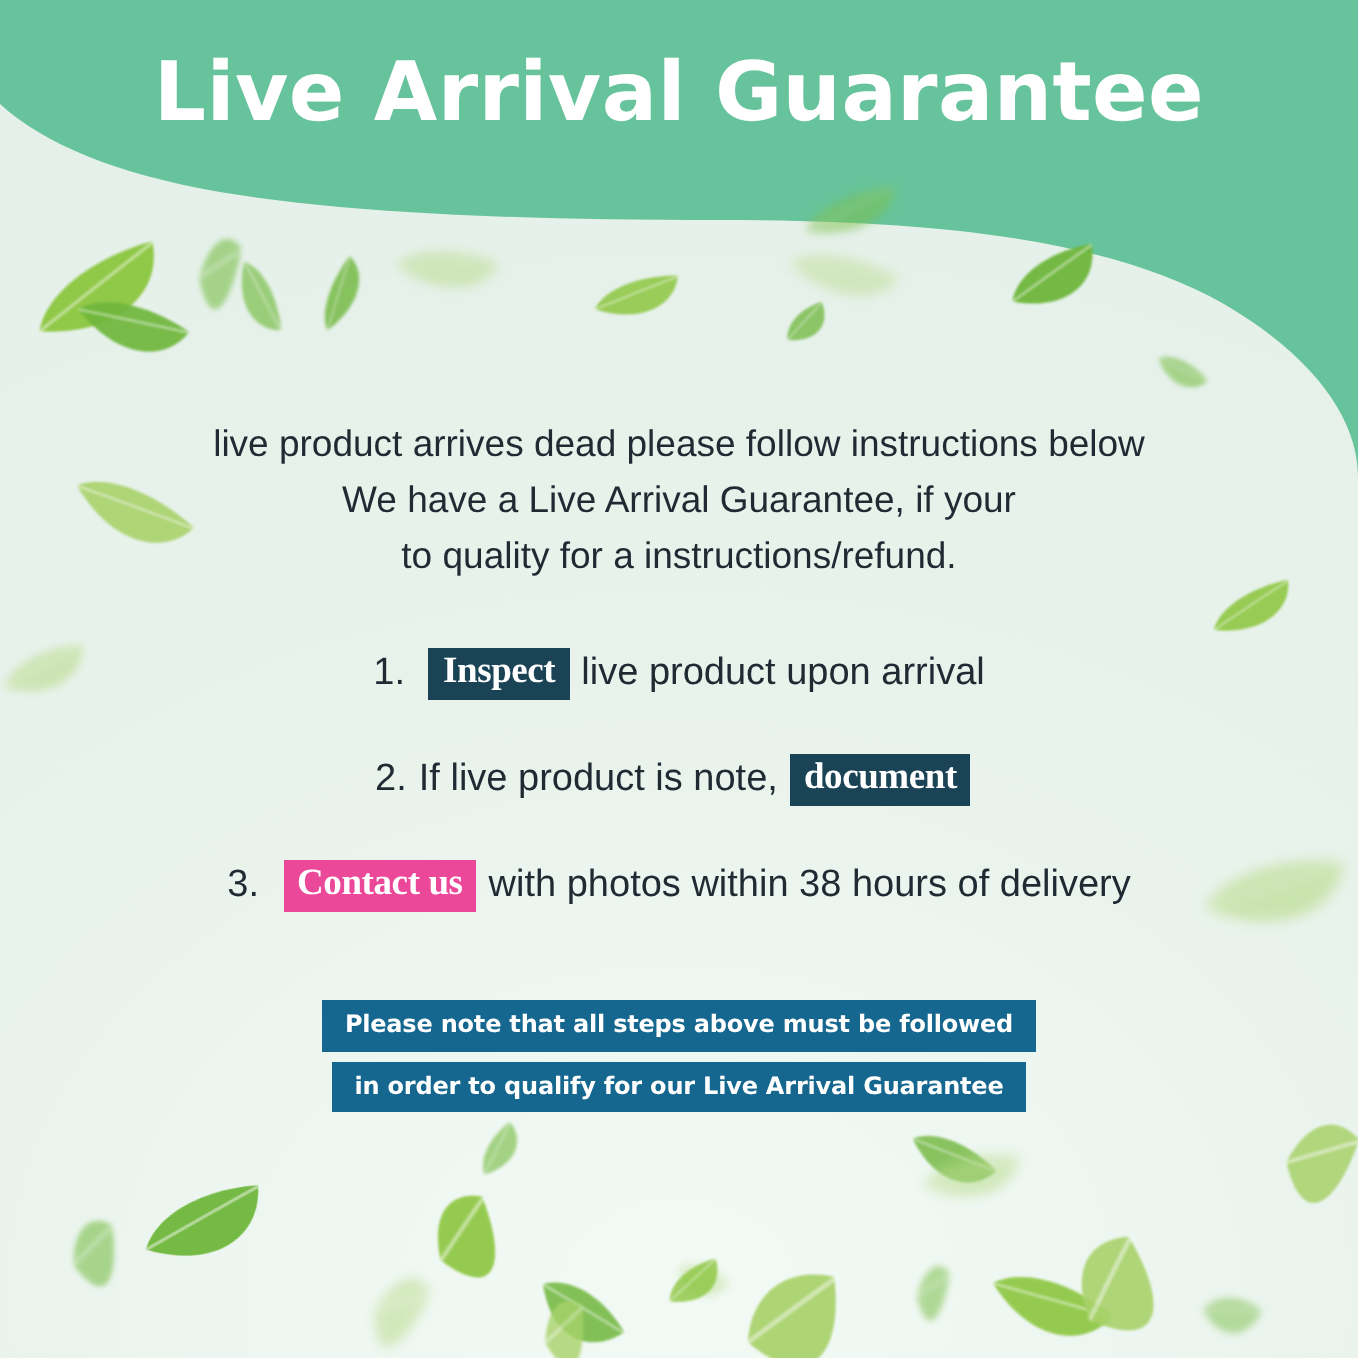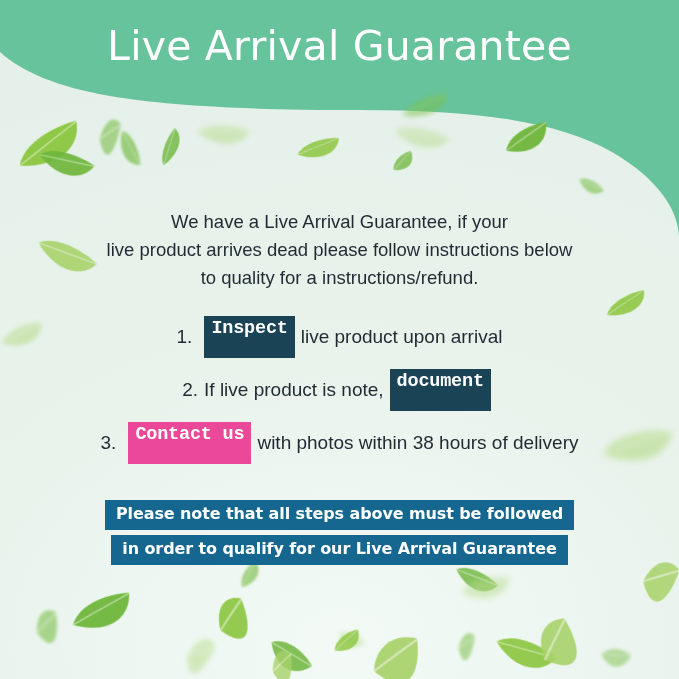--- a/index.html
+++ b/index.html
@@ -53,21 +53,21 @@
     width: 679px;
     height: 105px;
     display: flex;
     align-items: center;
     justify-content: center;
   }
   .title {
     margin: 0;
     color: #ffffff;
     font-size: 41px;
-    font-weight: normal;
+    font-weight: bold;
     letter-spacing: 0.2px;
     text-align: center;
     line-height: 1;
     font-family: "DejaVu Sans", sans-serif;
     position: relative;
     top: -6px;
   }
 
   
   .content {
@@ -107,43 +107,43 @@
     font-size: 19px;
     white-space: nowrap;
   }
   .step .num { margin-right: 6px; }
   .step .plain { }
   .hl {
     display: inline-block;
     background: #1a4456;
     color: #ffffff;
     font-weight: bold;
-    padding: 3px 7px 20px 7px;
+    padding: 3px 7px 3px 7px;
     margin: 0 6px;
     line-height: 1.05;
     font-size: 18.5px;
-    font-family: Liberation Mono, monospace;
+    font-family: Liberation Serif, serif;
     letter-spacing: -0.2px;
   }
 
   
   .banner {
     position: absolute;
     left: 0;
     top: 500px;
     width: 679px;
     display: flex;
     flex-direction: column;
     align-items: center;
   }
   .banner-line {
     background: #15678f;
     color: #ffffff;
     font-weight: bold;
-    font-size: 16px;
+    font-size: 12px;
     letter-spacing: -0.1px;
     padding: 6px 11px 7px 11px;
     line-height: 1.05;
     white-space: nowrap;
     font-family: "DejaVu Sans", sans-serif;
   }
   .banner-line + .banner-line { margin-top: 5px; text-align: center; }
 </style>
 </head>
 <body>
@@ -270,22 +270,22 @@
         </svg></span>
     </div>
 
   <div class="header-band">
     <h1 class="title" style="color: rgb(255, 255, 255);">Live Arrival Guarantee</h1>
   </div>
 
   <div class="content">
 
     <div class="intro" style="color: rgb(31, 42, 51);">
+      <div>live product arrives dead please follow instructions below</div>
       <div>We have a Live Arrival Guarantee, if your</div>
-      <div>live product arrives dead please follow instructions below</div>
       <div>to quality for a instructions/refund.</div>
     </div>
 
     <div class="steps">
 
       <div class="step" style="color: rgb(31, 42, 51);">
         <span class="num">1.</span>
         <span class="hl" style="background: rgb(26, 68, 86); color: rgb(255, 255, 255);">Inspect</span>
         <span class="plain">live product upon arrival</span>
       </div>

